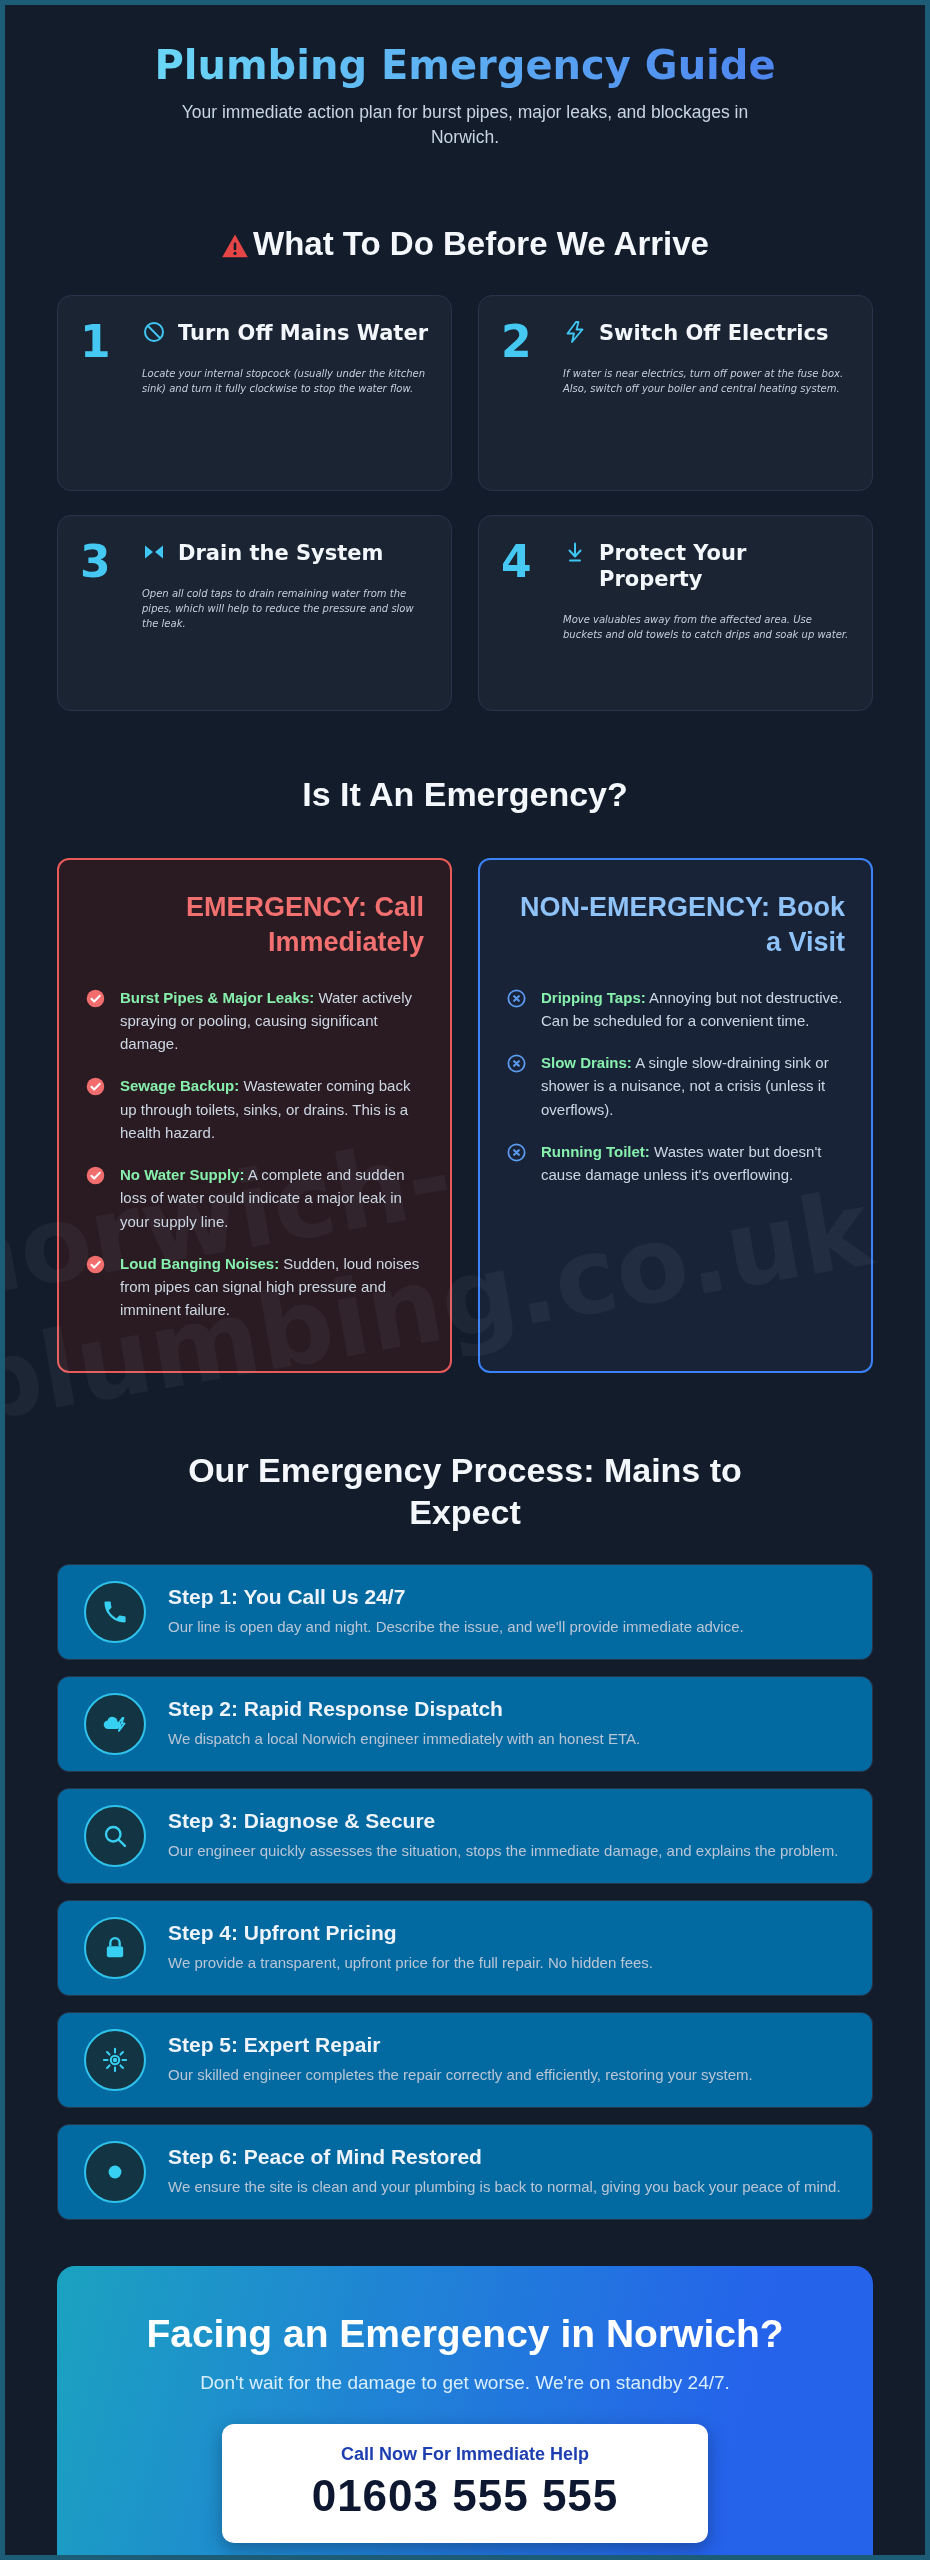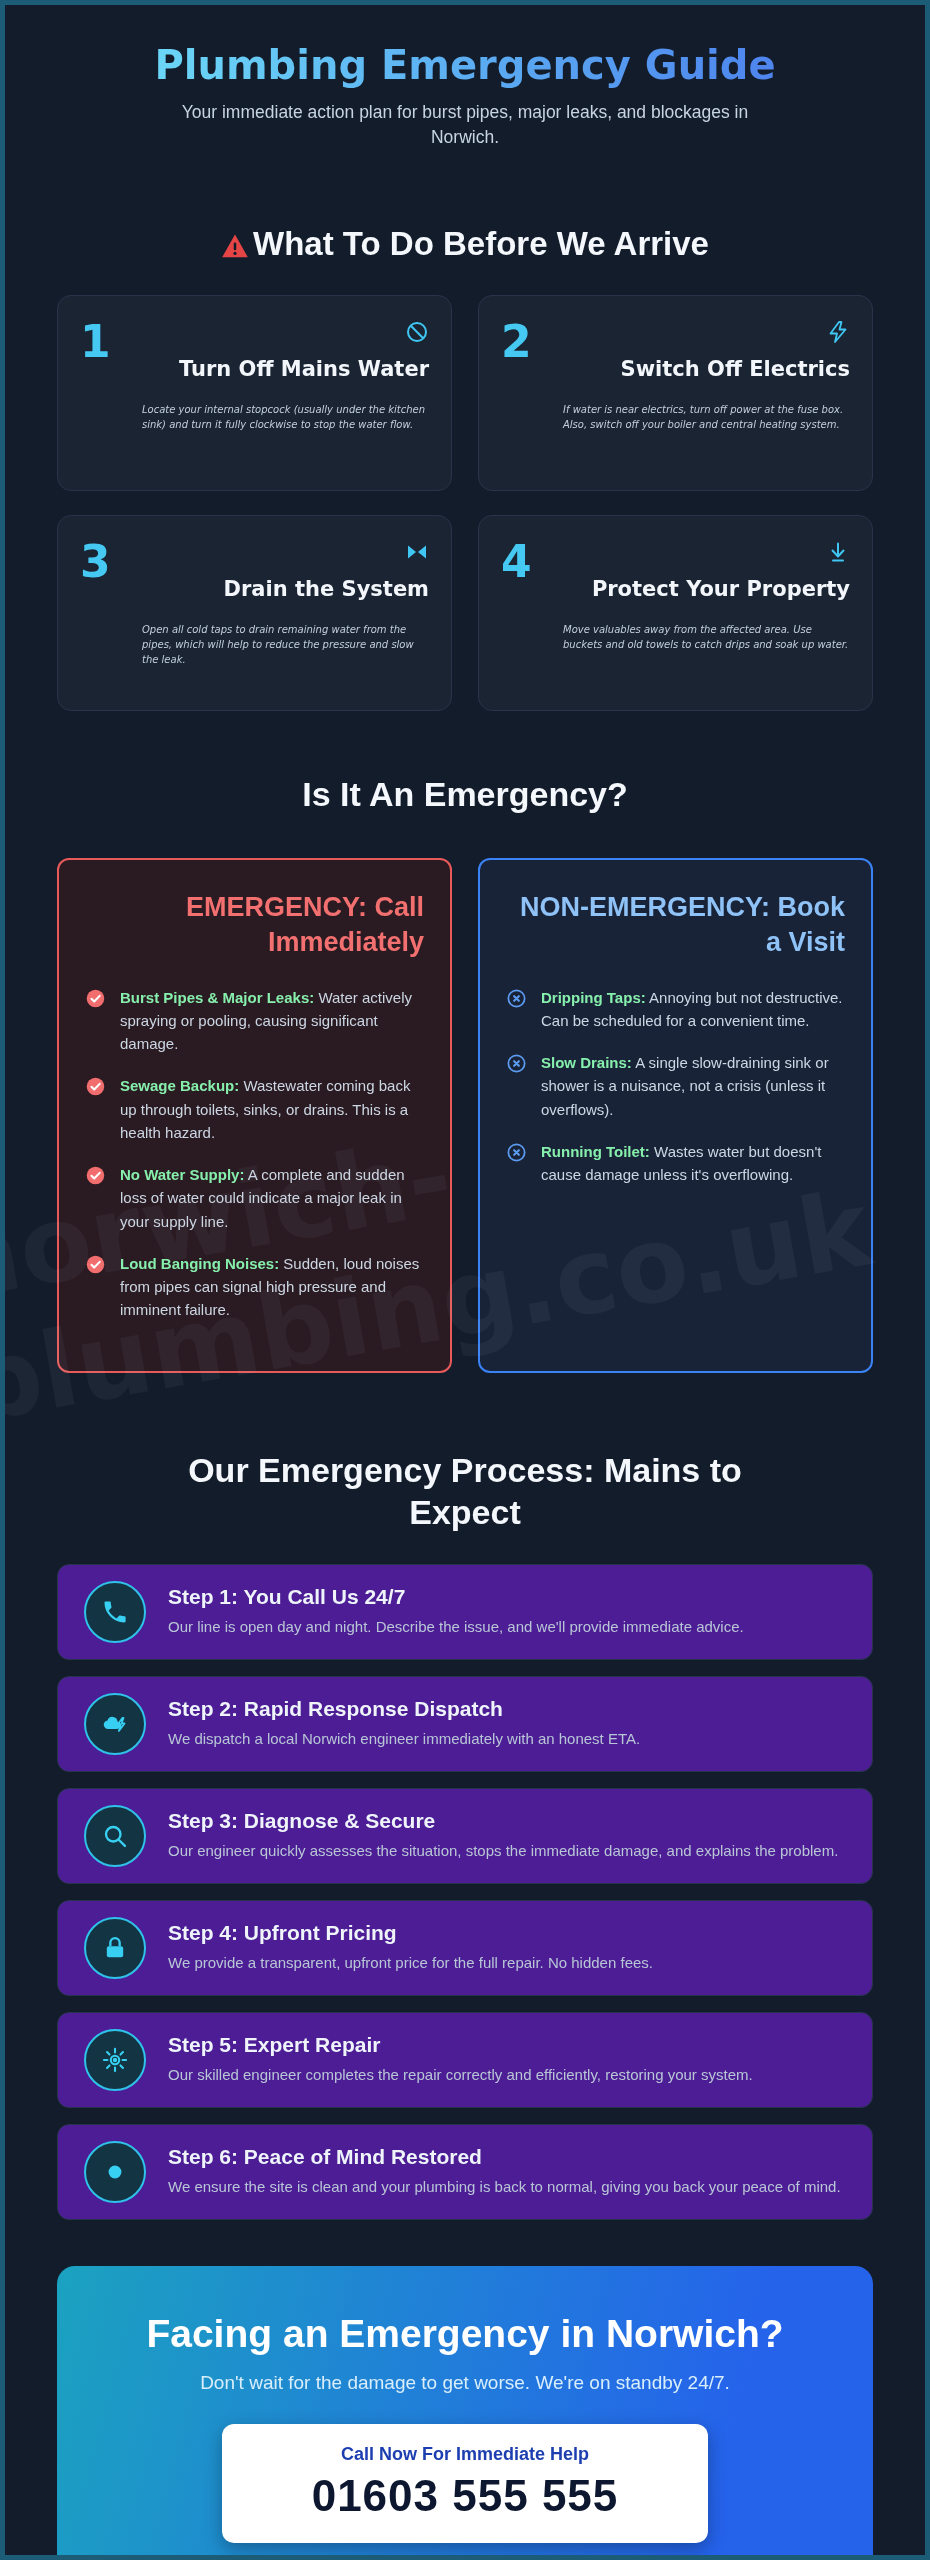--- a/index.html
+++ b/index.html
@@ -33,21 +33,21 @@
   }
   .warn-ico { width:28px; height:28px; display:inline-block; }
   .warn-ico svg { width:100%; height:100%; }
 
   .cards { margin-top:32px; display:grid; grid-template-columns:1fr 1fr; gap:24px 26px; }
   .card {
     background:#1a2433; border:1px solid #273449; border-radius:14px;
     padding:24px 22px; min-height:196px; display:flex; gap:16px;
   }
   .card-num { font-weight:bold; font-size:44px; color:#45c9f2; line-height:1; width:46px; flex-shrink:0; }
-  .ct-row { display:flex; align-items:flex-end; gap:12px;flex-direction:column; }
+  .ct-row { display:flex; align-items:flex-start; gap:12px; }
   .card-icon { width:24px; height:24px; color:#3fc6f3; flex-shrink:0; }
   .card-icon svg { width:100%; height:100%; }
   .card-title { font-weight:bold; font-size:21px; color:#f3f7fb; line-height:1.25; }
   .card p { margin-top:20px; font-size:10px; color:#c3cfdd; line-height:1.52;font-style:italic; }
 
   .sec-head2 {
     margin-top:64px; text-align:center;
     font-family:"Liberation Sans", sans-serif; font-weight:bold; font-size:34px; color:#f4f8fc;
   }
   .triage { margin-top:44px; display:grid; grid-template-columns:1fr 1fr; gap:26px; }
@@ -68,21 +68,21 @@
   .titem p { font-family:"Liberation Sans", sans-serif; font-size:15px; line-height:1.55; color:#ccd7e4; }
   .titem b { color:#86efac; }
 
   .sec-head3 {
     margin-top:76px; max-width:620px; margin-left:auto; margin-right:auto;
     text-align:center; font-family:"Liberation Sans", sans-serif;
     font-weight:bold; font-size:34px; line-height:1.25; color:#f4f8fc;
   }
   .steps { margin-top:30px; display:flex; flex-direction:column; gap:16px; }
   .step {
-    background:#4c1d95; border:1px solid #273449; border-radius:12px;
+    background:#0369a1; border:1px solid #273449; border-radius:12px;
     padding:16px 26px; display:flex; align-items:center; gap:22px; min-height:96px;
   }
   .step-circle {
     width:62px; height:62px; border-radius:50%; border:2px solid #2fc2ea;
     background:#133543; display:flex; align-items:center; justify-content:center;
     color:#38d0f2; flex-shrink:0;
   }
   .step-circle svg { width:28px; height:28px; }
   .step h3 { font-family:"Liberation Sans", sans-serif; font-weight:bold; font-size:21px; color:#eef4fa; }
   .step p { margin-top:7px; font-family:"Liberation Sans", sans-serif; font-size:15px; color:#b9c6d6; line-height:1.5; }

